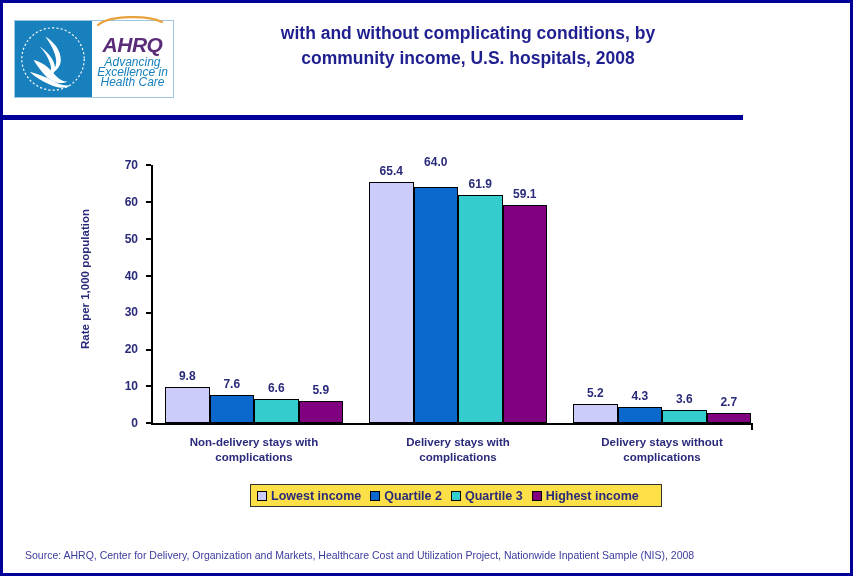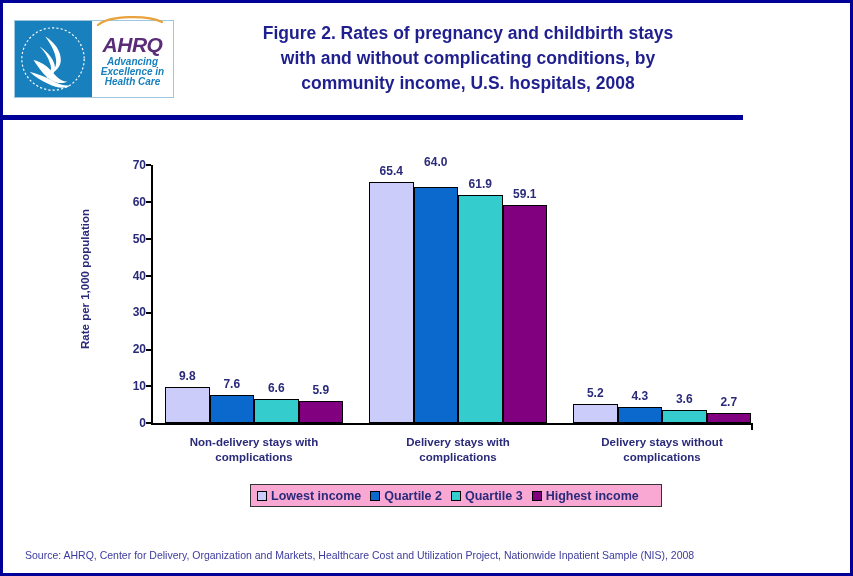--- a/index.html
+++ b/index.html
@@ -71,23 +71,23 @@
   }
   #logo-arc {
     position: absolute;
     left: 4px;
     top: -7px;
     width: 70px;
     height: 12px;
   }
   #logo-tag {
     font-family: "Liberation Sans", sans-serif;
-    font-weight: bold;
+    font-weight: normal;
     font-style: italic;
-    font-size: 10px;
+    font-size: 12px;
     line-height: 10px;
     color: #1880bd;
     text-align: center;
   }
 
   #title {
     position: absolute;
     left: 185px;
     top: 18px;
     width: 560px;
@@ -137,21 +137,21 @@
   }
   .ytick {
     position: absolute;
     right: 100%;
     transform: translateY(-50%);
     white-space: nowrap;
     font-size: 12px;
     font-weight: bold;
     color: #2a2a7a;
   }
-  .ytick span.lbl { margin-right: 0; }
+  .ytick span.lbl { margin-right: 8px; }
   .ytick i.mark {
     display: inline-block;
     width: 5px;
     height: 2px;
     background: #000000;
     vertical-align: middle;
     margin-bottom: 1px;
   }
   #yaxis-line {
     position: absolute;
@@ -226,21 +226,21 @@
     line-height: 15px;
   }
 
   
   #legend {
     position: absolute;
     left: 247px;
     top: 481px;
     height: 23px;
     border: 1px solid #333333;
-    background: #f9a8d4;
+    background: #fde047;
     display: flex;
     align-items: center;
     padding: 0 6px;
     box-sizing: border-box;
   }
   .legend-item {
     display: flex;
     align-items: center;
     margin-right: 9px;
   }
@@ -293,21 +293,20 @@
         </svg>
         <div id="logo-tag">
           <div>Advancing</div>
           <div>Excellence in</div>
           <div>Health Care</div>
         </div>
       </div>
     </div>
 
     <div id="title">
-      <div>Figure 2. Rates of pregnancy and childbirth stays</div>
       <div>with and without complicating conditions, by</div>
       <div>community income, U.S. hospitals, 2008</div>
     </div>
 
     <div id="header-rule"></div>
   </div>
 
   <div id="chart">
     <div id="ylabel">Rate per 1,000 population</div>
     <div id="plot">

